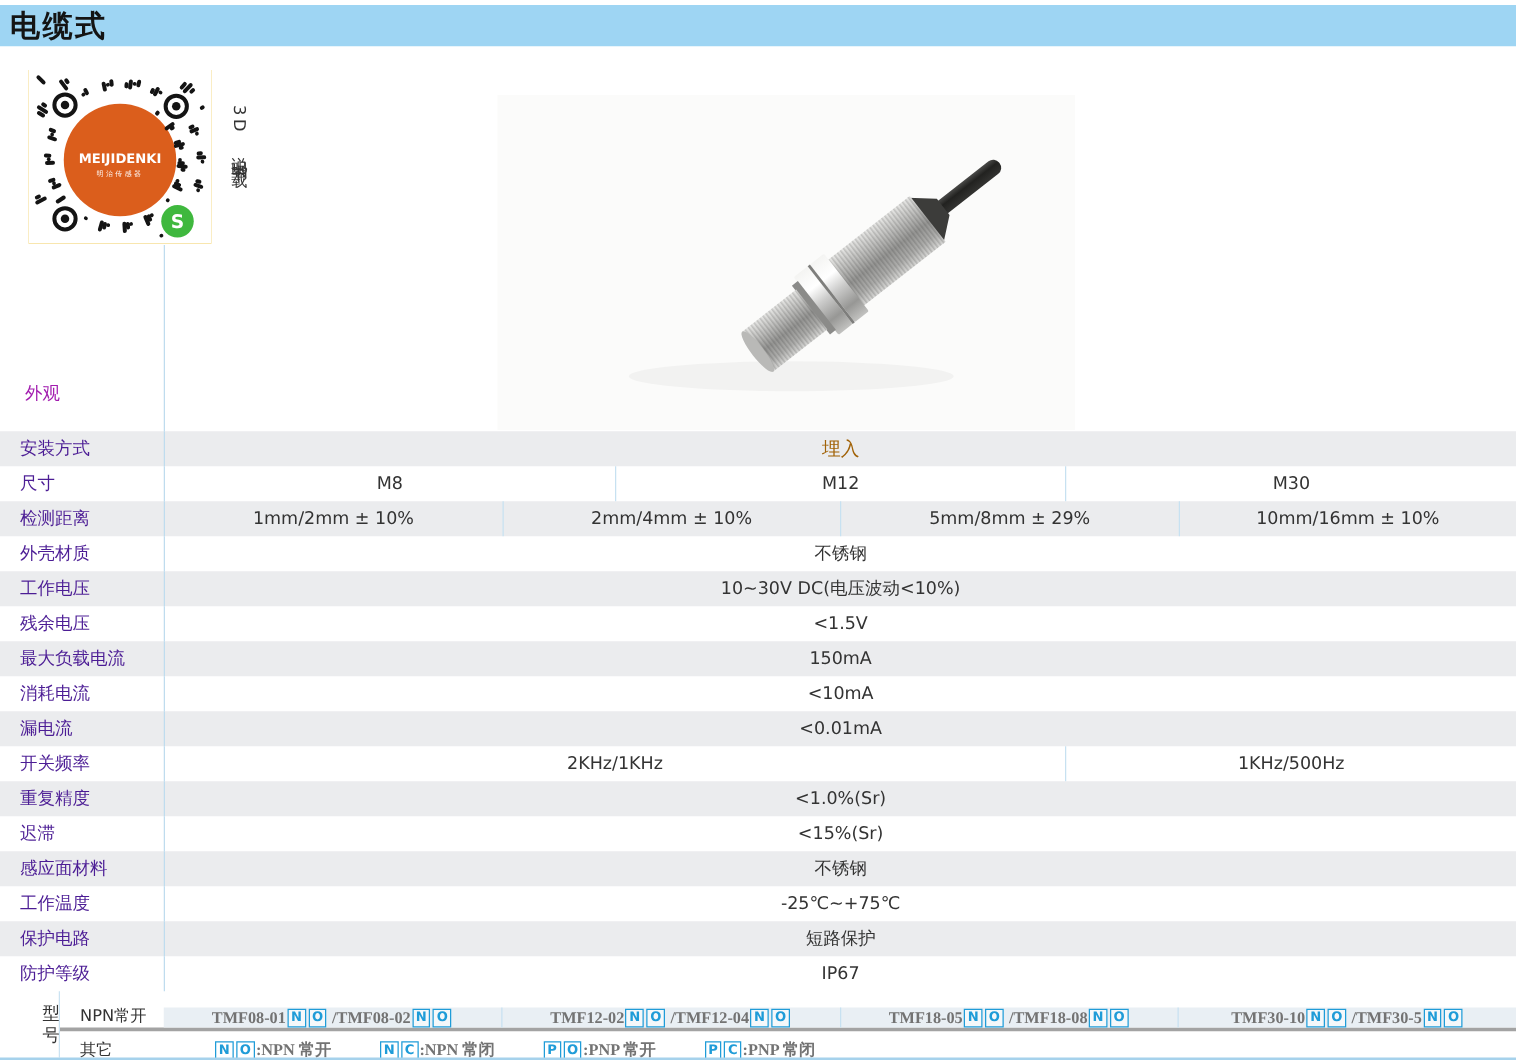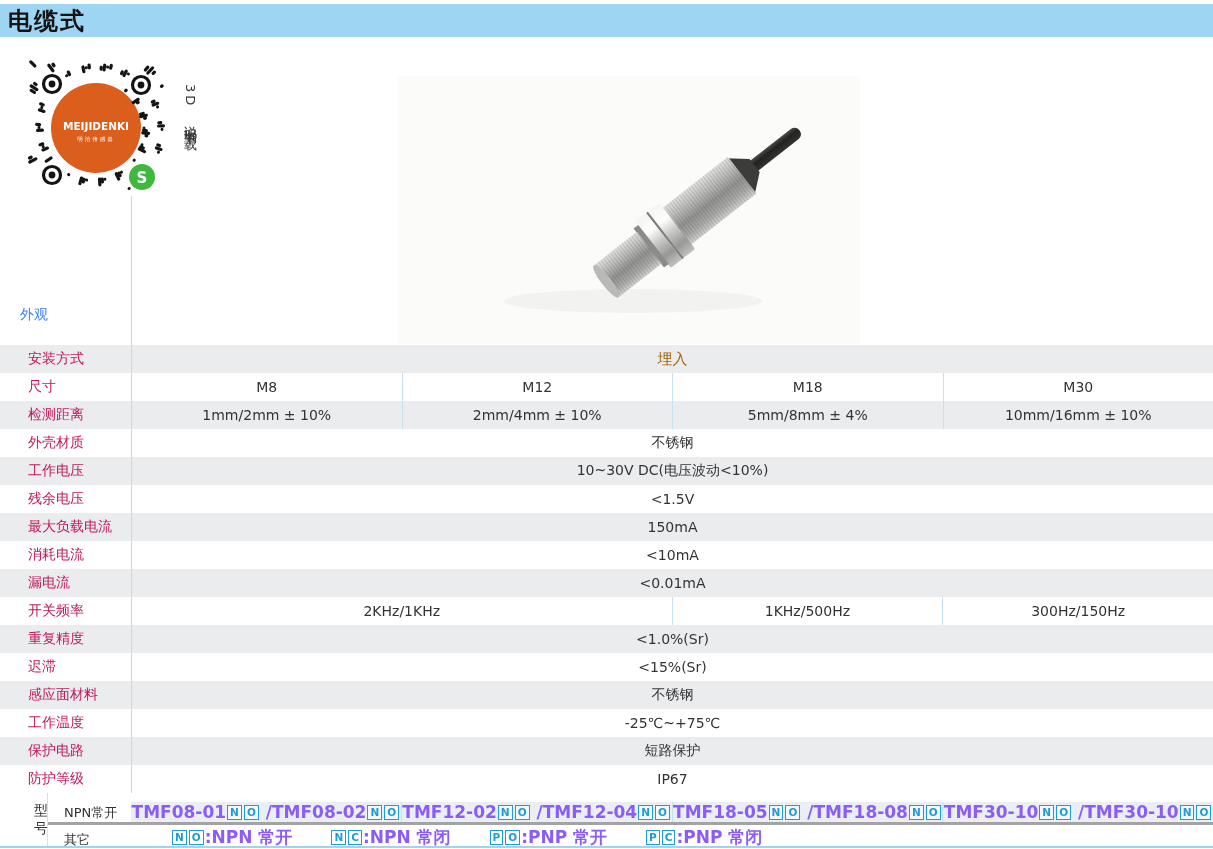--- a/index.html
+++ b/index.html
@@ -8,47 +8,47 @@
 
   
   .titlebar{position:absolute;left:0;top:4px;width:1213px;height:33px;background:#9ED5F3;display:flex;align-items:center;}
   .titlebar .t{font-size:24px;font-weight:bold;color:#141414;margin-left:8px;letter-spacing:2px;}
 
   
   .qr{position:absolute;left:23px;top:56px;width:146px;height:139px;background:#eab308;z-index:3;}
   .qr svg{display:block;}
   .qr-caption{position:absolute;left:181px;top:84px;writing-mode:vertical-rl;font-size:13px;color:#333;letter-spacing:3px;z-index:3;}
   .photo{position:absolute;left:398px;top:76px;width:462px;height:268px;background:#FBFBFA;}
-  .appearance-label{position:absolute;left:20px;top:306px;font-size:14px;color:#3b82f6;}
+  .appearance-label{position:absolute;left:20px;top:306px;font-size:14px;color:#a21caf;}
   .label-divider{position:absolute;left:131px;top:196px;width:1px;height:149px;background:#BFDCEE;z-index:1;}
 
   
   #spec-rows{position:absolute;left:0;top:345px;width:1213px;}
   .row{display:flex;height:28px;align-items:stretch;}
   .row.gray{background:#EBECEE;}
-  .row .lbl{width:131px;padding-left:28px;box-sizing:border-box;font-size:14px;color:#be185d;flex:none;display:flex;align-items:center;}
+  .row .lbl{width:131px;padding-left:16px;box-sizing:border-box;font-size:14px;color:#4c1d95;flex:none;display:flex;align-items:center;}
   .row .cells{flex:1;display:flex;border-left:1px solid #BFDCEE;}
   .cell{flex:1;display:flex;justify-content:center;align-items:center;font-size:14px;color:#333;}
   .cell + .cell{border-left:1px solid #C7E1F1;}
   .cell.w2{flex:2;}
   .cell.accent{color:#a16207;font-size:15px;}
 
   
   .models{position:absolute;left:0;top:793px;width:1213px;height:53px;}
   .m-label{position:absolute;left:0;top:0;width:47px;height:53px;display:flex;align-items:center;justify-content:flex-end;padding-right:6px;box-sizing:border-box;font-size:14px;color:#333;padding-left:48px;}
   .m-vdiv{position:absolute;left:47px;top:0;width:1px;height:53px;background:#CBE3F2;}
   .m-rows{margin-left:48px;}
   .m-row{display:flex;align-items:flex-end;}
   .m-row1{height:29px;}
   .m-row2{height:24px;border-top:3px solid #a3a3a3;}
   .m-sub{width:83px;padding-left:16px;box-sizing:border-box;font-size:13px;color:#333;display:flex;align-items:center;flex:none;}
   .m-cells{flex:1;display:flex;background:#E9EFF4;}
   .m-cell{flex:1;display:flex;justify-content:center;align-items:center;white-space:pre;}
   .m-cell + .m-cell{border-left:1px solid #C7E1F1;}
-  .mtxt{color:#8b5cf6;font-weight:bold;font-size:17px;white-space:pre;}
+  .mtxt{color:#737373;font-weight:bold;font-size:13px;white-space:pre;font-family:Liberation Serif, serif;}
   .box{display:inline-block;border:1px solid #1F9CD8;color:#1F9CD8;font-weight:bold;font-size:10.5px;line-height:13px;padding:0 2px;margin:0 1px;vertical-align:1px;background:rgba(255,255,255,.55);}
   .m-legend{flex:1;display:flex;align-items:center;gap:38px;padding-left:40px;}
   .legend-item{display:flex;align-items:center;white-space:pre;}
 
   .bottom-line{position:absolute;left:0;top:846px;width:1213px;height:2px;background:#A6D2EC;}
 </style>
 </head>
 <body>
 
 <div id="stage">
@@ -209,30 +209,29 @@
         <div class="lbl">安装方式</div>
         <div class="cells">
           <div class="cell accent">埋入</div>
         </div>
       </div>
       <div class="row">
         <div class="lbl">尺寸</div>
         <div class="cells">
           <div class="cell">M8</div>
           <div class="cell">M12</div>
-          <div class="cell">M18</div>
           <div class="cell">M30</div>
         </div>
       </div>
       <div class="row gray">
         <div class="lbl">检测距离</div>
         <div class="cells">
           <div class="cell">1mm/2mm ± 10%</div>
           <div class="cell">2mm/4mm ± 10%</div>
-          <div class="cell">5mm/8mm ± 4%</div>
+          <div class="cell">5mm/8mm ± 29%</div>
           <div class="cell">10mm/16mm ± 10%</div>
         </div>
       </div>
       <div class="row">
         <div class="lbl">外壳材质</div>
         <div class="cells">
           <div class="cell">不锈钢</div>
         </div>
       </div>
       <div class="row gray">
@@ -263,21 +262,20 @@
         <div class="lbl">漏电流</div>
         <div class="cells">
           <div class="cell">&lt;0.01mA</div>
         </div>
       </div>
       <div class="row">
         <div class="lbl">开关频率</div>
         <div class="cells">
           <div class="cell w2">2KHz/1KHz</div>
           <div class="cell">1KHz/500Hz</div>
-          <div class="cell">300Hz/150Hz</div>
         </div>
       </div>
       <div class="row gray">
         <div class="lbl">重复精度</div>
         <div class="cells">
           <div class="cell">&lt;1.0%(Sr)</div>
         </div>
       </div>
       <div class="row">
         <div class="lbl">迟滞</div>
@@ -314,21 +312,21 @@
   <div class="models">
     <div class="m-label">型号</div>
     <div class="m-vdiv"></div>
     <div class="m-rows">
       <div class="m-row m-row1">
         <div class="m-sub">NPN常开</div>
         <div class="m-cells" id="model-cells">
             <div class="m-cell"><span class="mtxt">TMF08-01</span><span class="box">N</span><span class="box">O</span><span class="mtxt"> /TMF08-02</span><span class="box">N</span><span class="box">O</span></div>
             <div class="m-cell"><span class="mtxt">TMF12-02</span><span class="box">N</span><span class="box">O</span><span class="mtxt"> /TMF12-04</span><span class="box">N</span><span class="box">O</span></div>
             <div class="m-cell"><span class="mtxt">TMF18-05</span><span class="box">N</span><span class="box">O</span><span class="mtxt"> /TMF18-08</span><span class="box">N</span><span class="box">O</span></div>
-            <div class="m-cell"><span class="mtxt">TMF30-10</span><span class="box">N</span><span class="box">O</span><span class="mtxt"> /TMF30-10</span><span class="box">N</span><span class="box">O</span></div>
+            <div class="m-cell"><span class="mtxt">TMF30-10</span><span class="box">N</span><span class="box">O</span><span class="mtxt"> /TMF30-5</span><span class="box">N</span><span class="box">O</span></div>
           </div>
       </div>
       <div class="m-row m-row2">
         <div class="m-sub">其它</div>
         <div class="m-legend" id="model-legend">
             <span class="legend-item"><span class="box">N</span><span class="box">O</span><span class="mtxt">:NPN 常开</span></span>
             <span class="legend-item"><span class="box">N</span><span class="box">C</span><span class="mtxt">:NPN 常闭</span></span>
             <span class="legend-item"><span class="box">P</span><span class="box">O</span><span class="mtxt">:PNP 常开</span></span>
             <span class="legend-item"><span class="box">P</span><span class="box">C</span><span class="mtxt">:PNP 常闭</span></span>
           </div>

